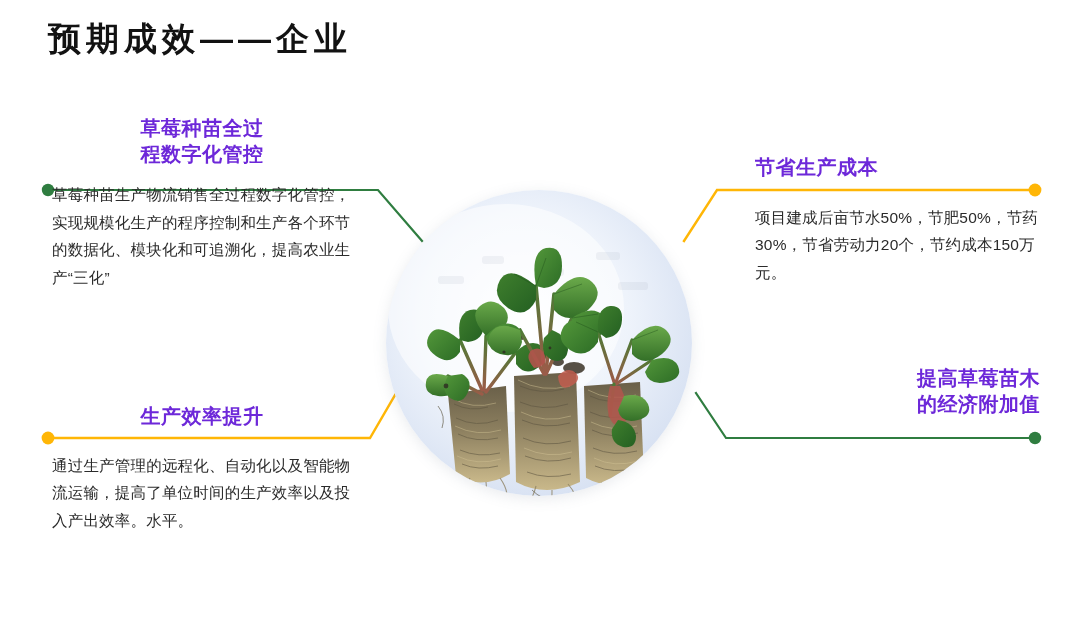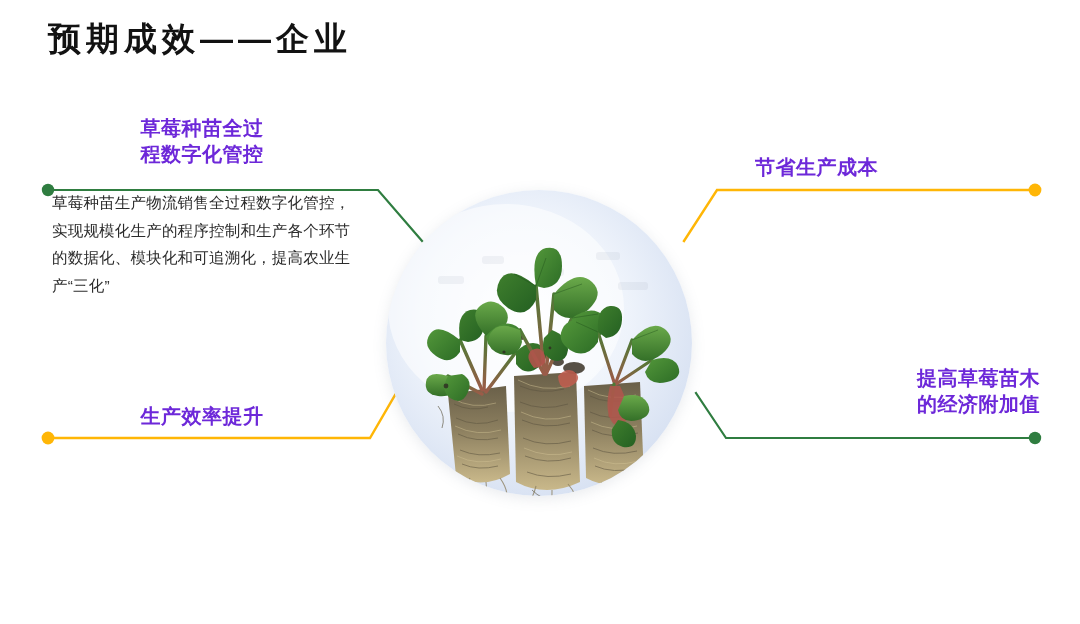--- a/index.html
+++ b/index.html
@@ -58,21 +58,21 @@
   }
   .block-body {
     font-size: 15.5px;
     color: #2b2b2b;
     line-height: 1.78;
     letter-spacing: 0.2px;
   }
 
   .blk-tl { left: 52px; top: 116px; width: 300px; }
   .blk-tl .block-heading { text-align: center; }
-  .blk-tl .block-body { margin-top: 22px; }
+  .blk-tl .block-body { margin-top: 14px; }
 
   .blk-bl { left: 52px; top: 385px; width: 300px; margin-top: 19px; }
   .blk-bl .block-heading { text-align: center; }
   .blk-bl .block-body { margin-top: 22px; }
 
   .blk-tr { left: 748px; top: 155px; width: 292px; margin-left: 7px; }
   .blk-tr .block-heading { text-align: left; }
   .blk-tr .block-body { margin-top: 23px; }
 
   .blk-br { left: 748px; top: 366px; width: 292px; }
@@ -311,24 +311,26 @@
   </div>
 
   <div class="block blk-tl">
     <div class="block-heading">草莓种苗全过
 程数字化管控</div>
     <div class="block-body">草莓种苗生产物流销售全过程数字化管控，实现规模化生产的程序控制和生产各个环节的数据化、模块化和可追溯化，提高农业生产“三化”</div>
   </div>
 
   <div class="block blk-bl">
     <div class="block-heading">生产效率提升</div>
+    <div class="block-body">通过生产管理的远程化、自动化以及智能物流运输，提高了单位时间的生产效率以及投入产出效率。水平。</div>
   </div>
 
   <div class="block blk-tr">
     <div class="block-heading">节省生产成本</div>
+    <div class="block-body">项目建成后亩节水50%，节肥50%，节药30%，节省劳动力20个，节约成本150万元。</div>
   </div>
 
   <div class="block blk-br">
     <div class="block-heading">提高草莓苗木
 的经济附加值</div>
   </div>
 
 </div>
 
 </body></html>

